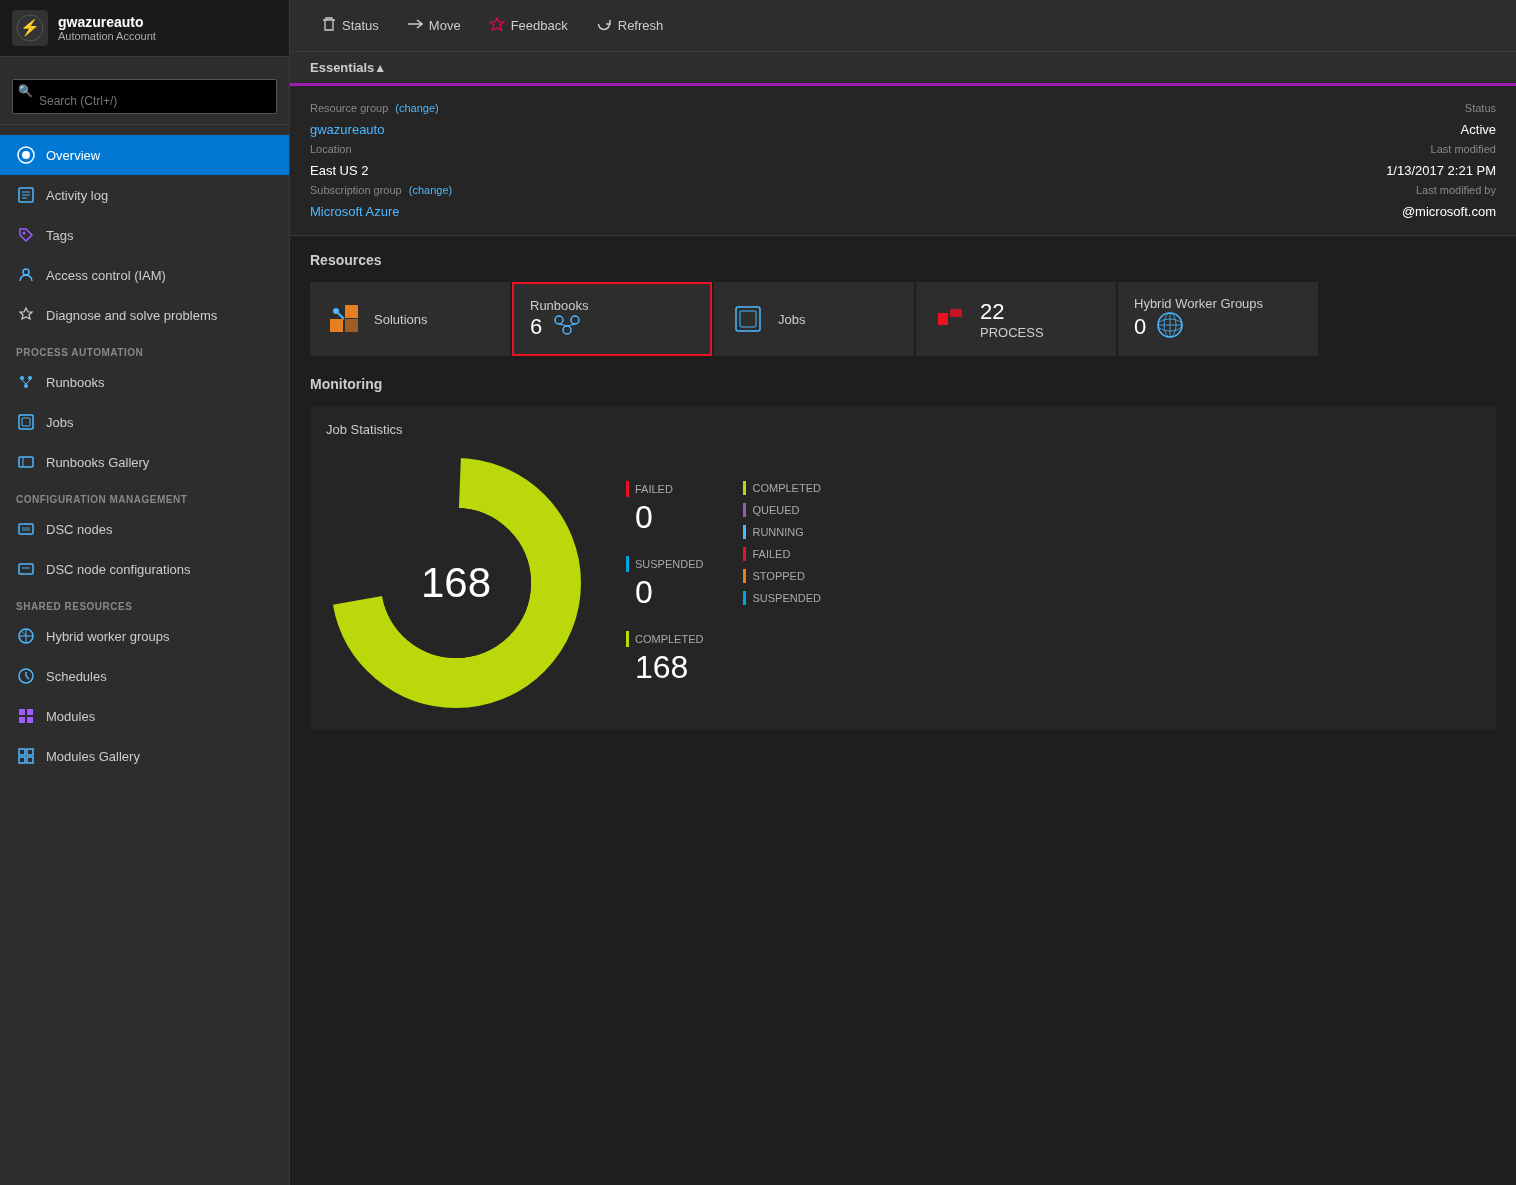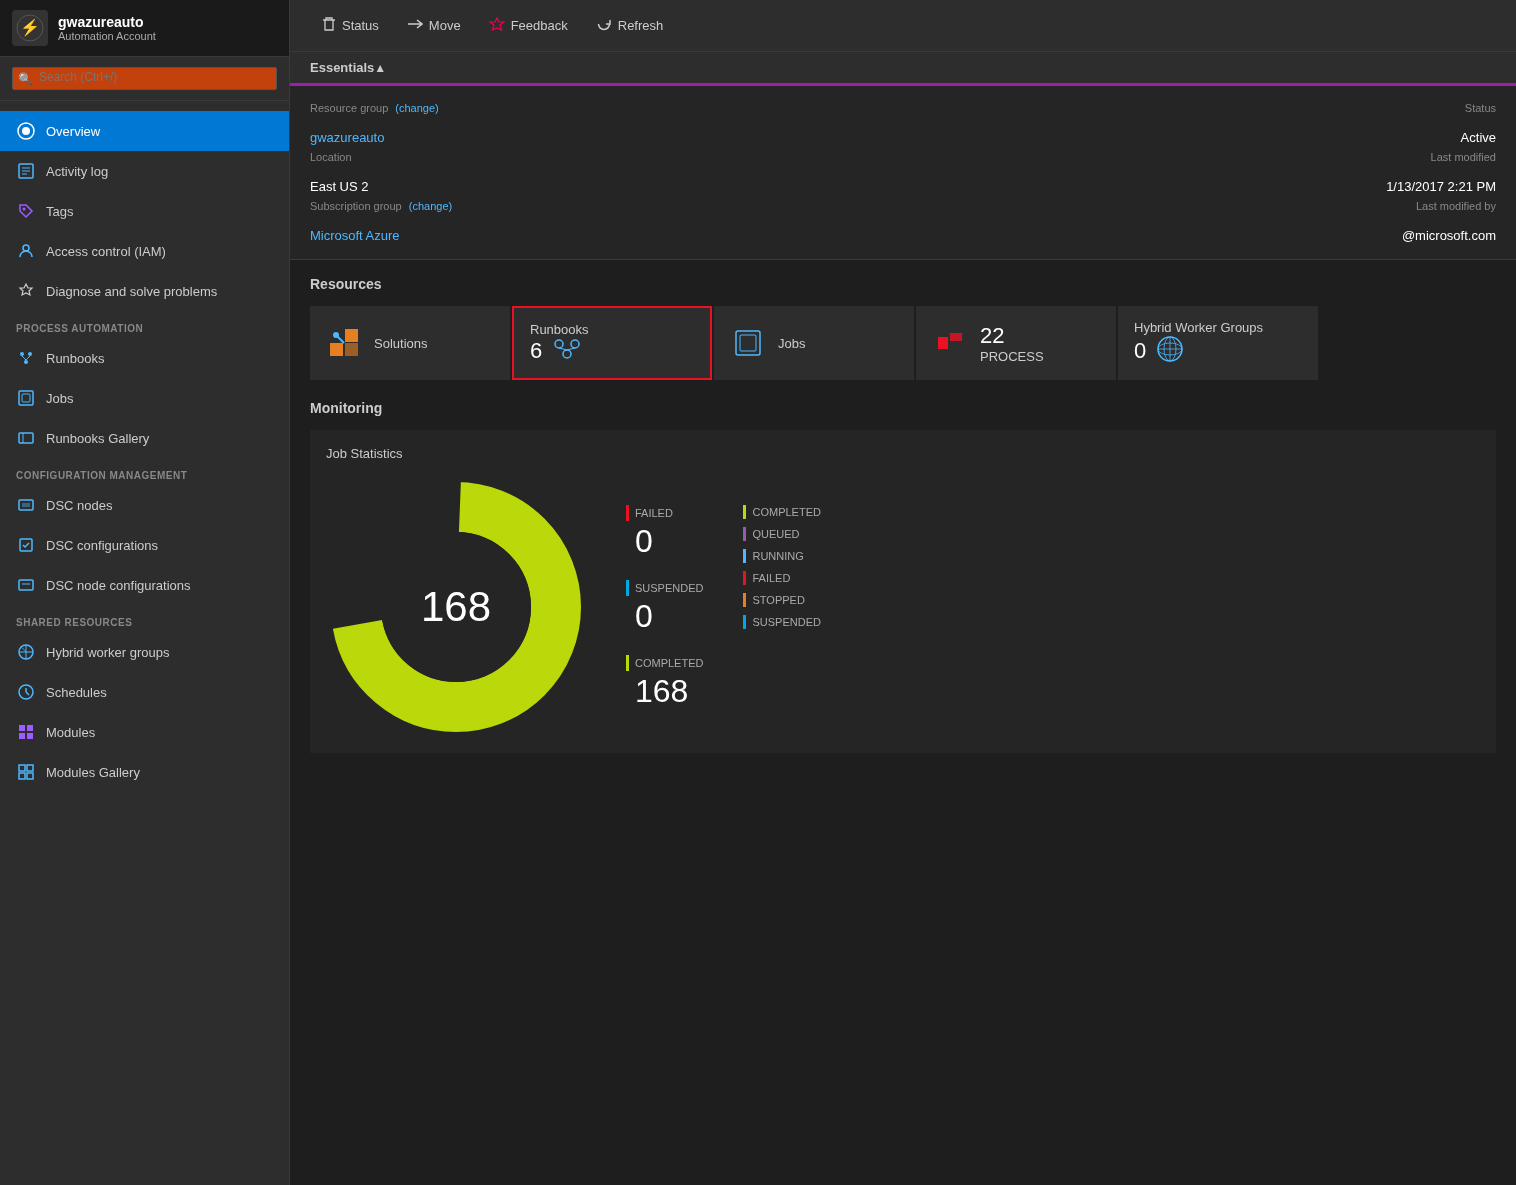--- a/index.html
+++ b/index.html
@@ -35,21 +35,21 @@
     .toolbar-btn { display: flex; align-items: center; gap: 6px; padding: 6px 12px; color: #ccc; cursor: pointer; font-size: 13px; border: none; background: none; }
 
     
     .essentials-bar { background: #2d2d2d; padding: 8px 20px; display: flex; align-items: center; gap: 0; border-bottom: 3px solid #a21caf; flex-shrink: 0; }
     .essentials-label { font-size: 13px; color: #ccc; font-weight: 600; }
     .chevron { color: #ccc; font-size: 12px; }
 
     .essentials-panel { background: #252525; padding: 16px 20px; border-bottom: 1px solid #3a3a3a; display: flex; justify-content: space-between; flex-shrink: 0; }
     .essentials-left { display: flex; flex-direction: column; gap: 6px; }
     .essentials-right { display: flex; flex-direction: column; gap: 6px; text-align: right; }
-    .essentials-row { display: flex; flex-direction: column; gap: 16px; }
+    .essentials-row { display: flex; flex-direction: column; gap: 8px; }
     .essentials-field-label { color: #888; font-size: 11px; }
     .essentials-field-value { color: #fff; font-size: 13px; }
     .essentials-link { color: #4db8ff; cursor: pointer; }
     .change-link { color: #4db8ff; font-size: 11px; cursor: pointer; margin-left: 4px; }
 
     
     .content-scroll { flex: 1; overflow-y: auto; padding: 16px 20px; }
 
     
     .section-title { font-size: 14px; color: #ccc; margin-bottom: 14px; font-weight: 700; }
@@ -103,21 +103,21 @@
       </div>
       <div class="sidebar-title">
         <span class="sidebar-title-main">gwazureauto</span>
         <span class="sidebar-title-sub">Automation Account</span>
       </div>
     </div>
 
     <div class="sidebar-search">
       <div class="search-wrap">
         <span class="search-icon-s">🔍</span>
-        <input type="text" style="width: 100%; background: #c2410c; border: 1px solid rgb(85, 85, 85); color: rgb(204, 204, 204); padding: 2px 8px 5px 26px; font-size: 12px; border-radius: 2px;" placeholder="Search (Ctrl+/)">
+        <input type="text" style="width: 100%; background: #000000; border: 1px solid rgb(85, 85, 85); color: rgb(204, 204, 204); padding: 14px 8px 5px 26px; font-size: 12px; border-radius: 2px; margin-top: 12px;" placeholder="Search (Ctrl+/)">
       </div>
     </div>
 
     <div class="sidebar-nav">
 
       <div class="nav-item active">
         <span class="nav-icon">
           <svg width="18" height="18" viewBox="0 0 18 18">
               <circle cx="9" cy="9" r="8" fill="none" stroke="#fff" stroke-width="1.5"></circle>
               <circle cx="9" cy="9" r="4" fill="#fff"></circle>
@@ -197,29 +197,20 @@
 
       <div class="section-label">CONFIGURATION MANAGEMENT</div>
       <div class="nav-item">
         <span class="nav-icon">
           <svg width="18" height="18" viewBox="0 0 18 18">
               <rect x="2" y="4" width="14" height="10" rx="1" fill="none" stroke="#4db8ff" stroke-width="1.5"></rect>
               <rect x="5" y="7" width="8" height="4" fill="#4db8ff" opacity="0.4"></rect>
             </svg>
         </span>
         <span>DSC nodes</span>
-      </div>
-      <div class="nav-item">
-        <span class="nav-icon">
-          <svg width="18" height="18" viewBox="0 0 18 18">
-              <rect x="3" y="3" width="12" height="12" rx="1" fill="none" stroke="#4db8ff" stroke-width="1.5"></rect>
-              <path d="M6 9l2 2 4-4" stroke="#4db8ff" stroke-width="1.5" fill="none"></path>
-            </svg>
-        </span>
-        <span>DSC configurations</span>
       </div>
       <div class="nav-item">
         <span class="nav-icon">
           <svg width="18" height="18" viewBox="0 0 18 18">
               <rect x="2" y="4" width="14" height="10" rx="1" fill="none" stroke="#4db8ff" stroke-width="1.5"></rect>
               <line x1="5" y1="8" x2="13" y2="8" stroke="#4db8ff" stroke-width="1"></line>
             </svg>
         </span>
         <span>DSC node configurations</span>
       </div>

